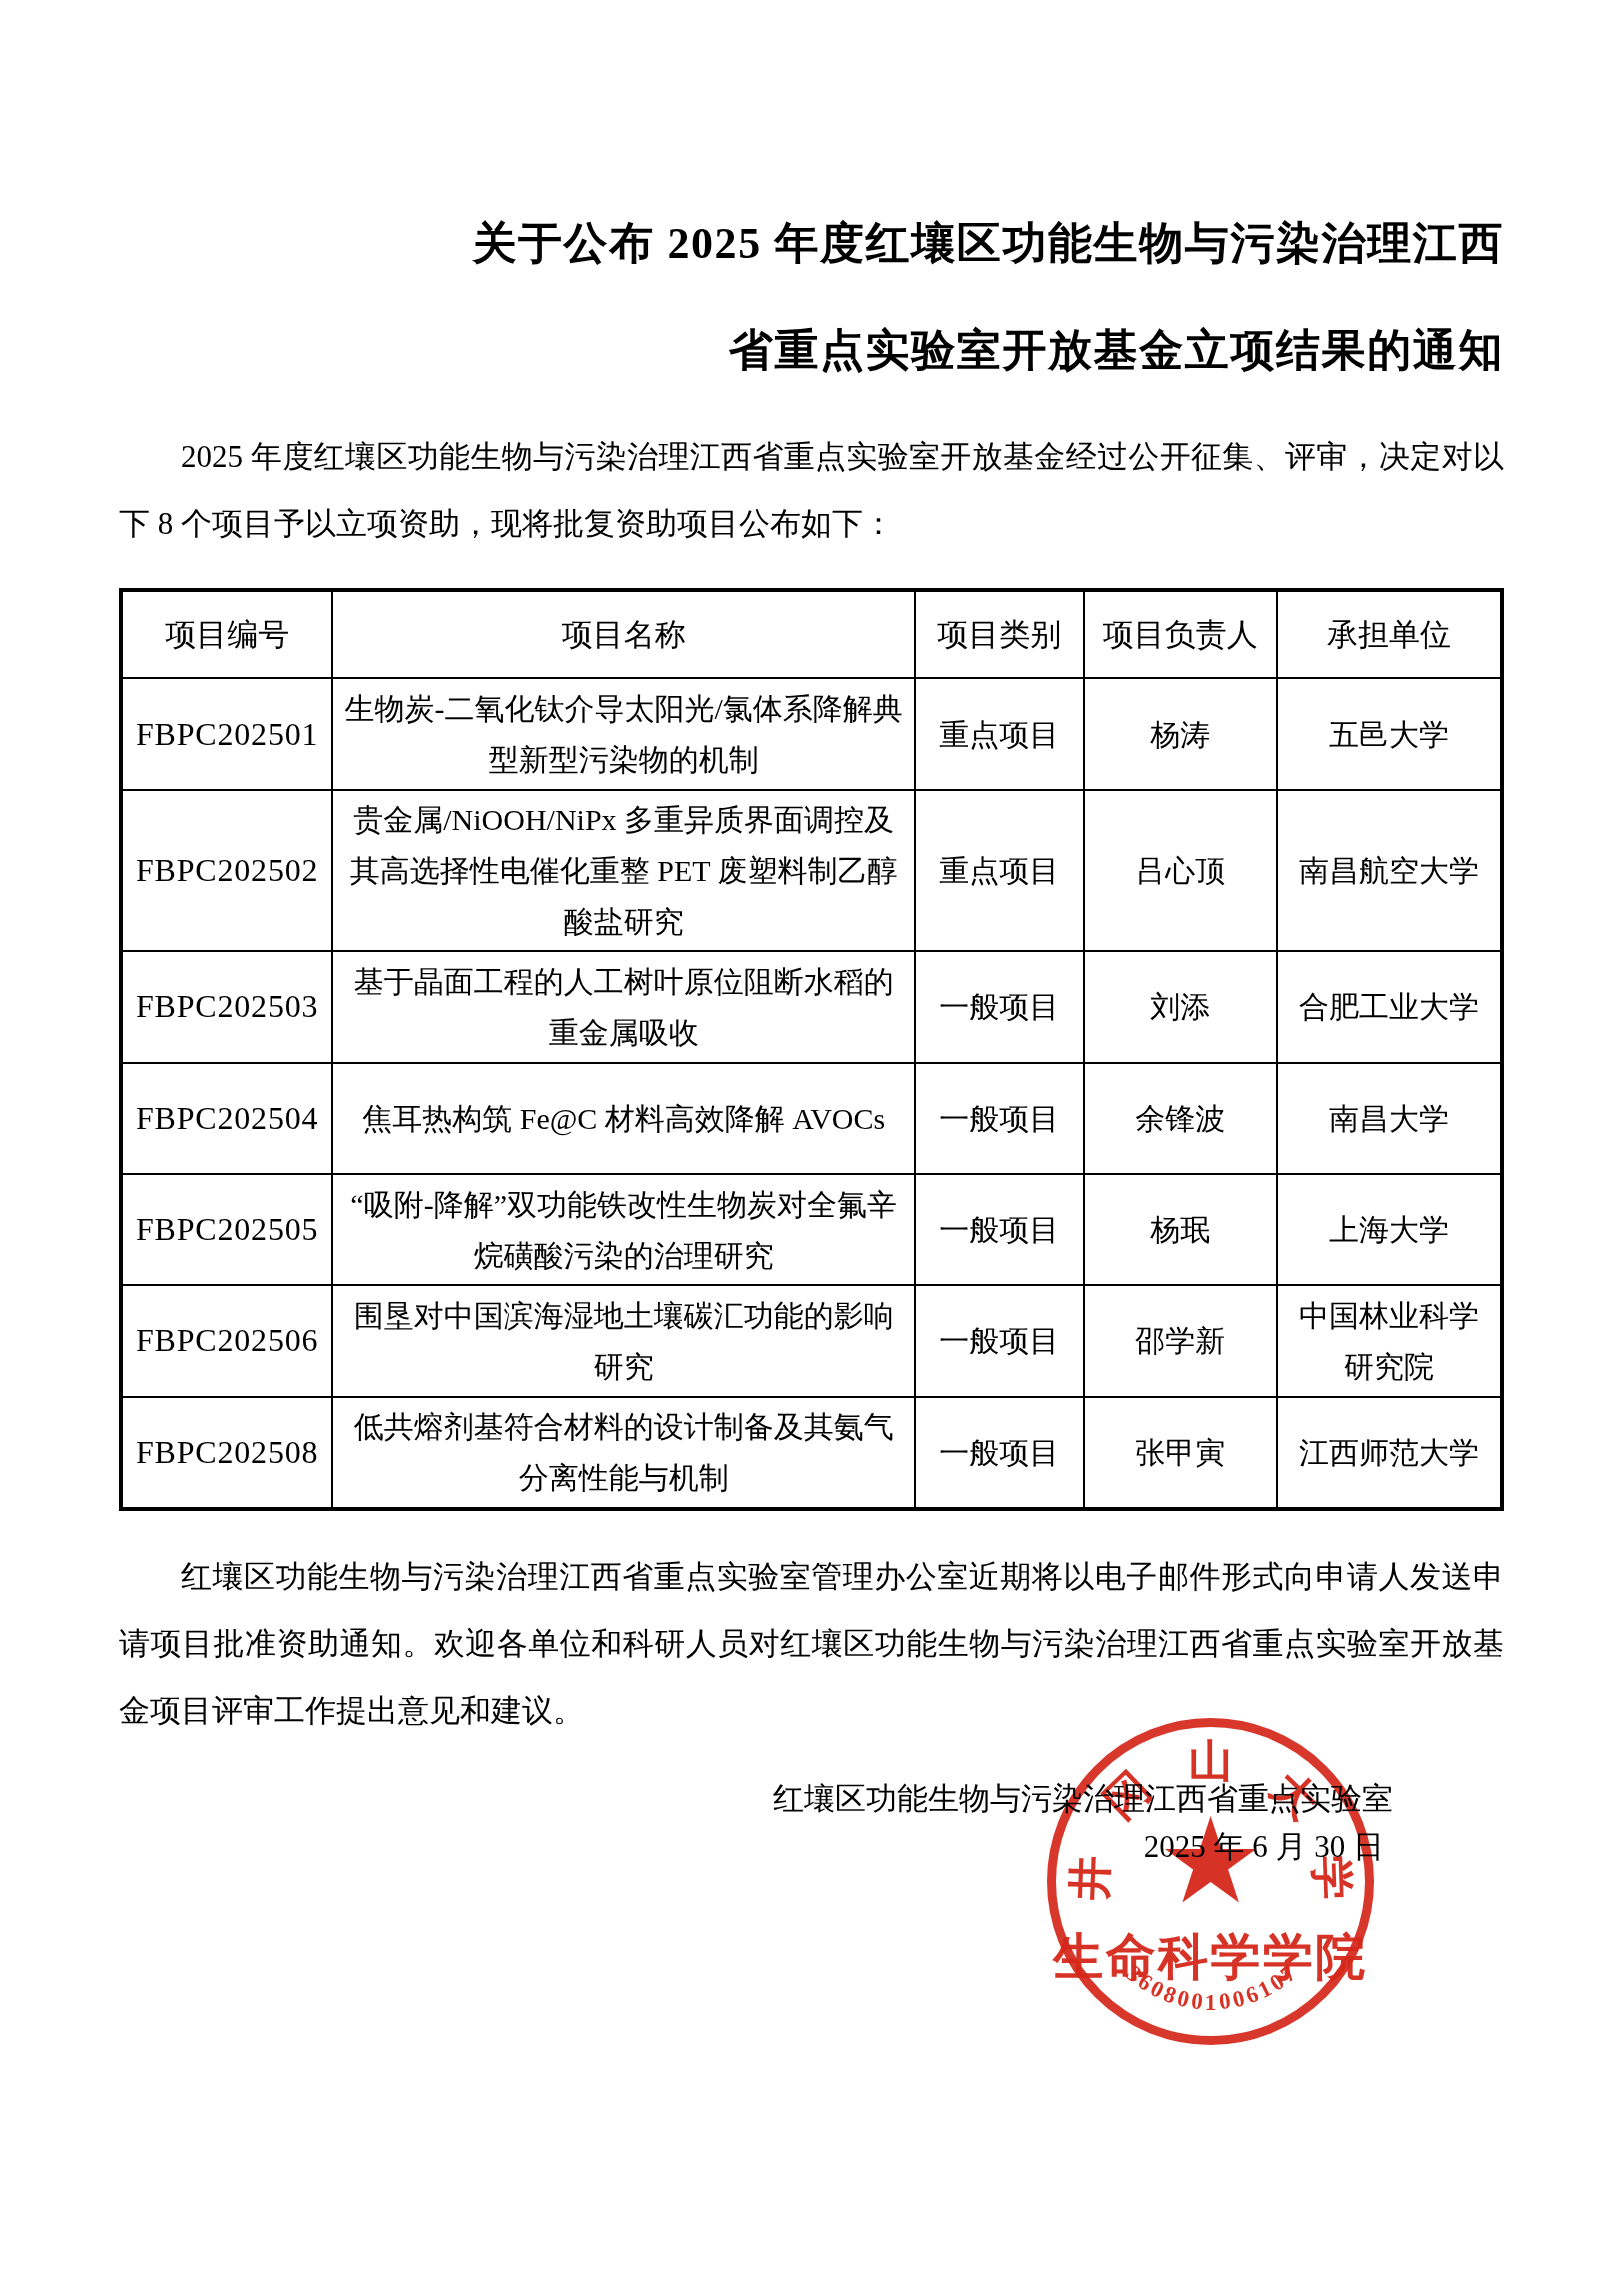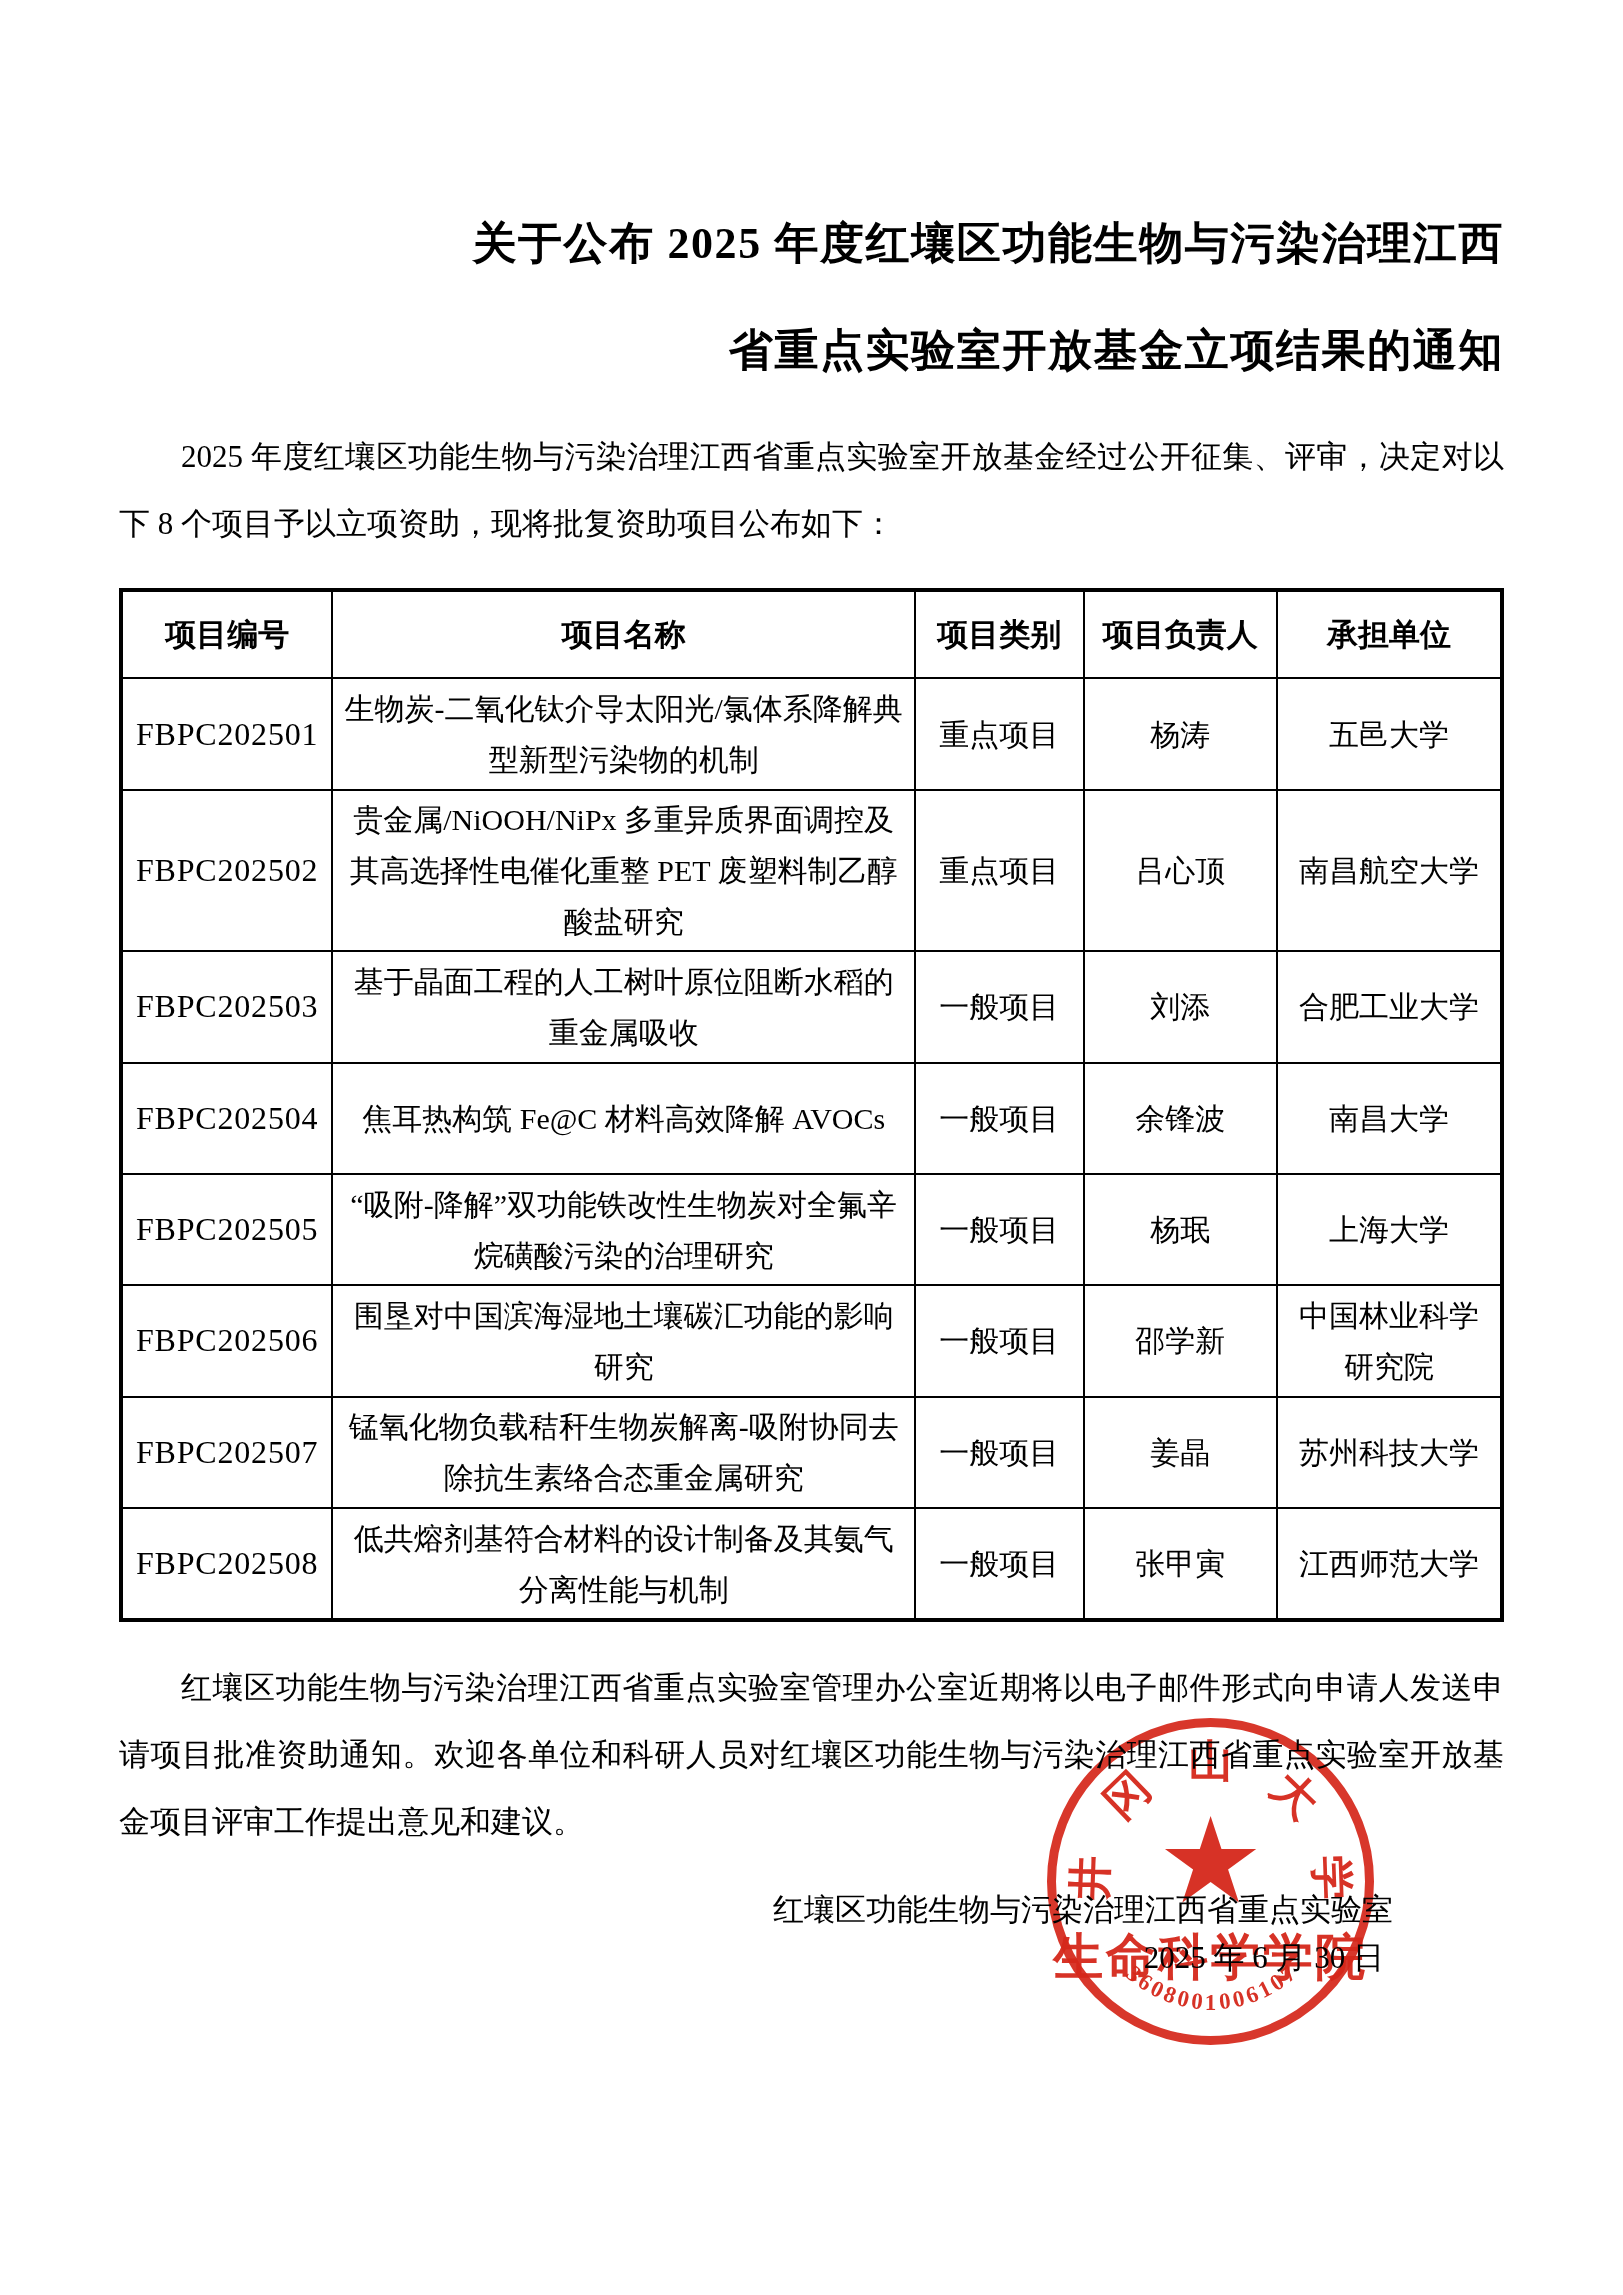--- a/index.html
+++ b/index.html
@@ -14,21 +14,21 @@
     font-size:44px;line-height:107px;letter-spacing:1.6px;}
 
   .para{font-size:31px;line-height:67px;text-align:justify;}
   .intro{margin-top:19px;text-indent:2em;}
   .closing{margin-top:32px;text-indent:2em;}
 
   table.projects{width:100%;border-collapse:collapse;margin-top:12.7px;
     border:4px solid #000;font-size:30px;}
   table.projects th,table.projects td{border:2.4px solid #000;text-align:center;
     vertical-align:middle;padding:3.2px 8px;}
-  table.projects th{height:79px;font-weight:bold;font-size:31px;}
+  table.projects th{height:79px;font-weight:normal;font-size:31px;}
   table.projects td{height:103px;line-height:51px;}
   td.cell-name{padding:4.8px 19px;}
   td.cell-id{font-size:32px;letter-spacing:0.8px;}
   col.c-id{width:15.3%;} col.c-name{width:42.2%;} col.c-cat{width:12.2%;}
   col.c-leader{width:14.0%;} col.c-unit{width:16.4%;}
 
   .signature{margin-top:22px;font-size:31px;}
   .sig-org{text-align:right;padding-right:111px;line-height:48px;}
   .sig-date{text-align:right;padding-right:120px;line-height:48px;}
 
@@ -115,27 +115,20 @@
           <td class="cell-unit">上海大学</td>
         </tr>
         <tr>
           <td class="cell-id">FBPC202506</td>
           <td class="cell-name">围垦对中国滨海湿地土壤碳汇功能的影响研究</td>
           <td class="cell-cat">一般项目</td>
           <td class="cell-leader">邵学新</td>
           <td class="cell-unit">中国林业科学研究院</td>
         </tr>
         <tr>
-          <td class="cell-id">FBPC202507</td>
-          <td class="cell-name">锰氧化物负载秸秆生物炭解离-吸附协同去除抗生素络合态重金属研究</td>
-          <td class="cell-cat">一般项目</td>
-          <td class="cell-leader">姜晶</td>
-          <td class="cell-unit">苏州科技大学</td>
-        </tr>
-        <tr>
           <td class="cell-id">FBPC202508</td>
           <td class="cell-name">低共熔剂基符合材料的设计制备及其氨气分离性能与机制</td>
           <td class="cell-cat">一般项目</td>
           <td class="cell-leader">张甲寅</td>
           <td class="cell-unit">江西师范大学</td>
         </tr>
       </tbody>
   </table>
 
   <p class="para closing">红壤区功能生物与污染治理江西省重点实验室管理办公室近期将以电子邮件形式向申请人发送申请项目批准资助通知。欢迎各单位和科研人员对红壤区功能生物与污染治理江西省重点实验室开放基金项目评审工作提出意见和建议。</p>

